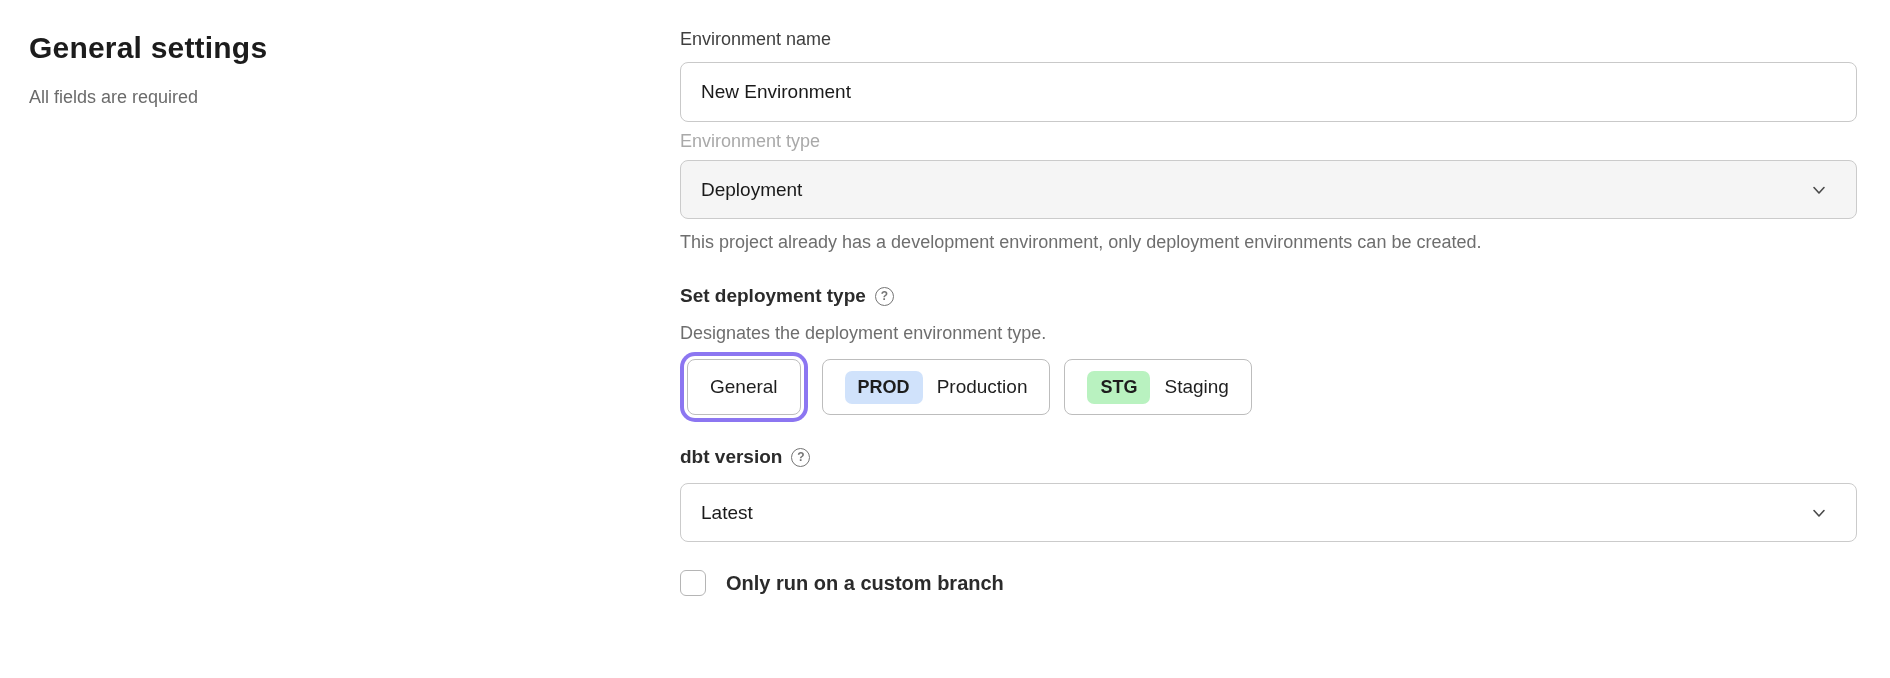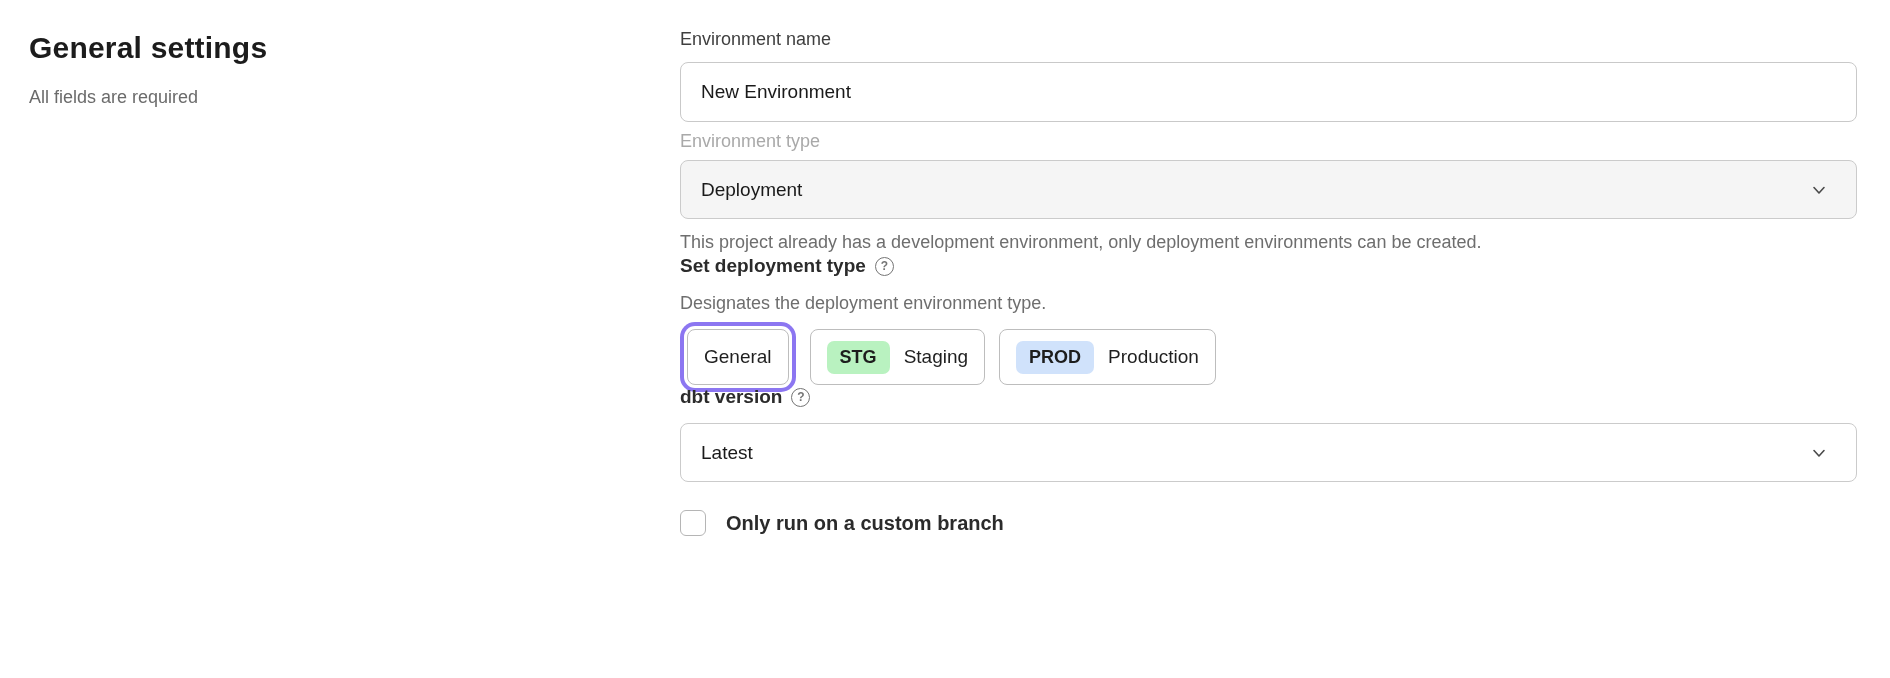--- a/index.html
+++ b/index.html
@@ -35,33 +35,33 @@
     border: 1px solid #cbcbcb; border-radius: 8px;
     background: #ffffff; display: flex; align-items: center;
     padding: 0 20px; font-size: 19px; color: #1a1a1a;
     justify-content: space-between; cursor: pointer;
   }
   .select.disabled { background: #f5f5f5; cursor: default; }
   .chevron { width: 22px; height: 22px; flex: 0 0 auto; margin-right: 6px; }
 
   .helper-text { margin-top: 12px; font-size: 18px; color: #6e6e6e; line-height: 23px; }
 
-  .section-title-row { display: flex; align-items: center; gap: 9px; }
+  .section-title-row { margin-top: 30px; display: flex; align-items: center; gap: 9px; }
   .section-title { font-size: 19px; font-weight: 700; color: #2b2b2b; line-height: 24px; }
   .help-icon {
     width: 19px; height: 19px; border: 1.4px solid #757575; border-radius: 50%;
     color: #757575; font-size: 12px; font-weight: 700;
     display: inline-flex; align-items: center; justify-content: center; line-height: 1;
   }
   .section-desc { margin-top: 14px; font-size: 18px; color: #6e6e6e; line-height: 23px; }
 
   .btn-row { margin-top: 14px; display: flex; align-items: center; gap: 14px; }
   .type-btn {
     height: 56px; border: 1px solid #bdbdbd; border-radius: 8px; background: #ffffff;
-    display: inline-flex; align-items: center; gap: 14px; padding: 0 16px;
+    display: inline-flex; align-items: center; gap: 14px; padding: 0 22px;
     font-size: 19px; color: #1f1f1f; cursor: pointer;
     font-family: "Liberation Sans", "DejaVu Sans", sans-serif;
   }
   .type-btn.selected {
     box-shadow: 0 0 0 3px #ffffff, 0 0 0 7px #8c76f1;
     margin: 0 7px 0 7px;
   }
   .pill {
     border-radius: 7px; padding: 6px 13px; font-size: 18px; font-weight: 600; color: #1d1d1d;
   }
@@ -103,26 +103,26 @@
       <span class="section-title">Set deployment type</span>
       <span class="help-icon">?</span>
     </div>
     <div class="section-desc">Designates the deployment environment type.</div>
 
     <div class="btn-row">
       <button class="type-btn selected">
         <span>General</span>
       </button>
       <button class="type-btn">
+        <span class="pill" style="background:#d0e2fb">PROD</span>
+        <span>Production</span>
+      </button>
+      <button class="type-btn">
         <span class="pill" style="background:#b9f2c0">STG</span>
         <span>Staging</span>
-      </button>
-      <button class="type-btn">
-        <span class="pill" style="background:#d0e2fb">PROD</span>
-        <span>Production</span>
       </button>
     </div>
 
     <div class="section-title-row">
       <span class="section-title">dbt version</span>
       <span class="help-icon">?</span>
     </div>
     <div class="select" style="margin-top:14px">
       <span>Latest</span>
       <svg class="chevron" viewBox="0 0 22 22">

